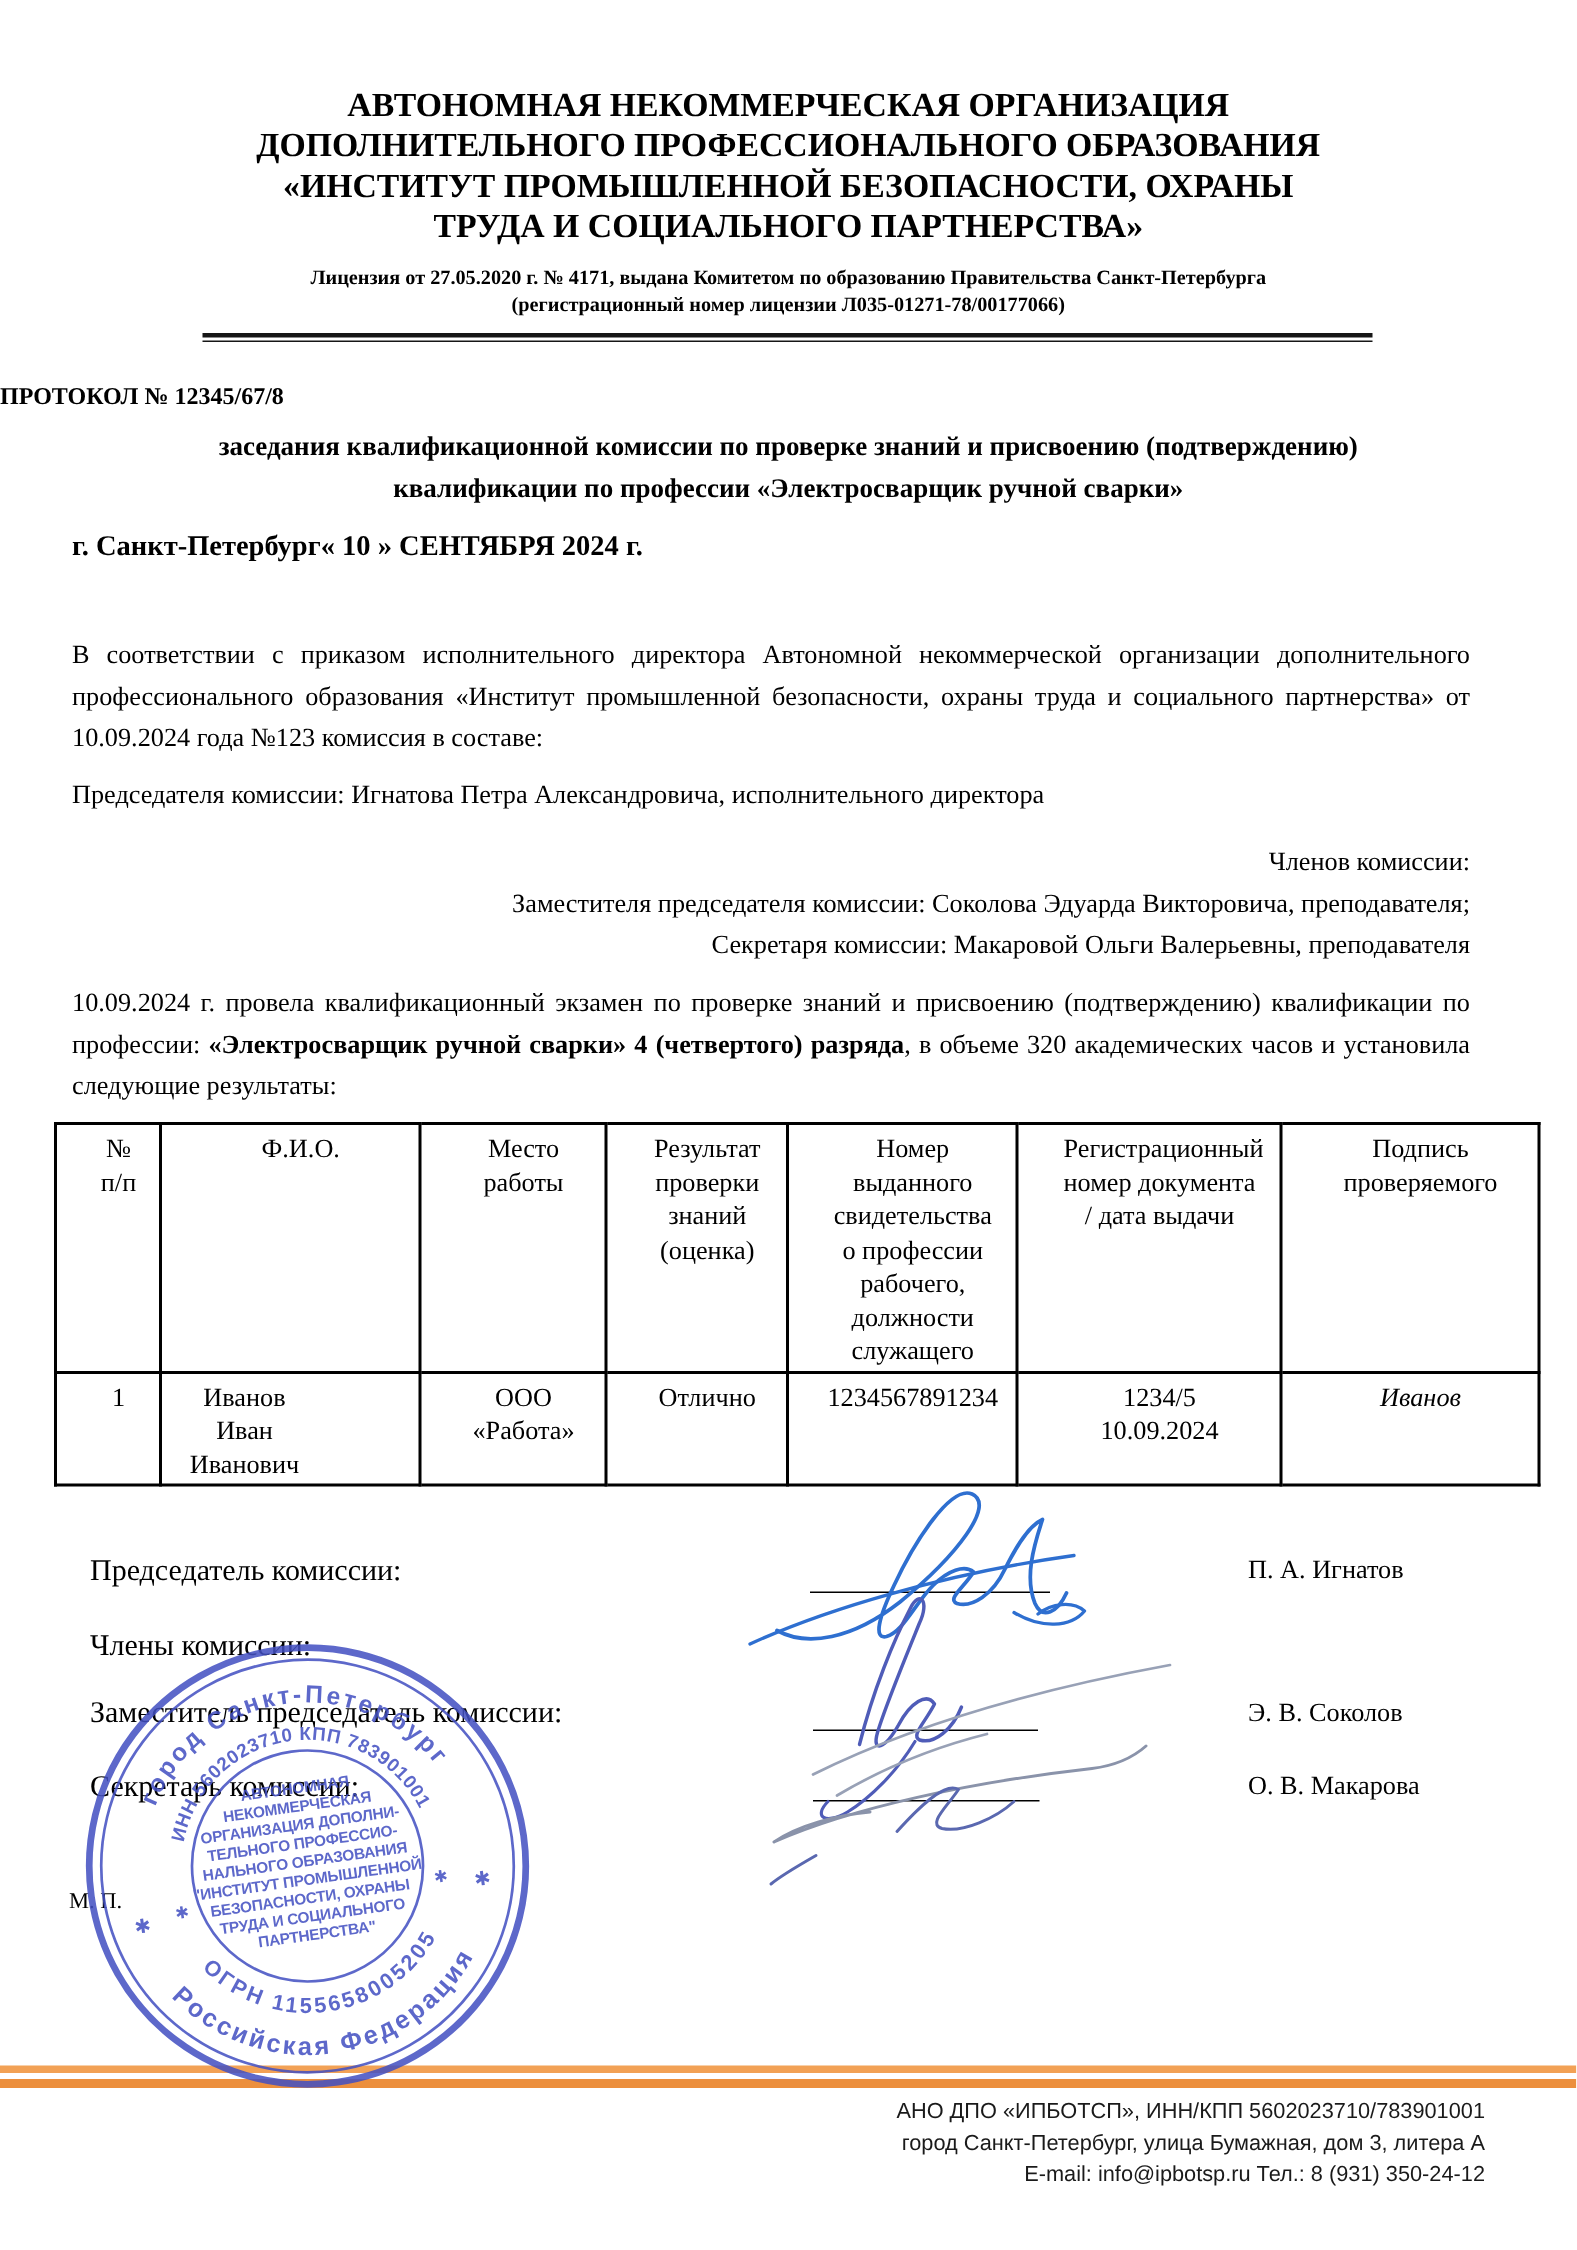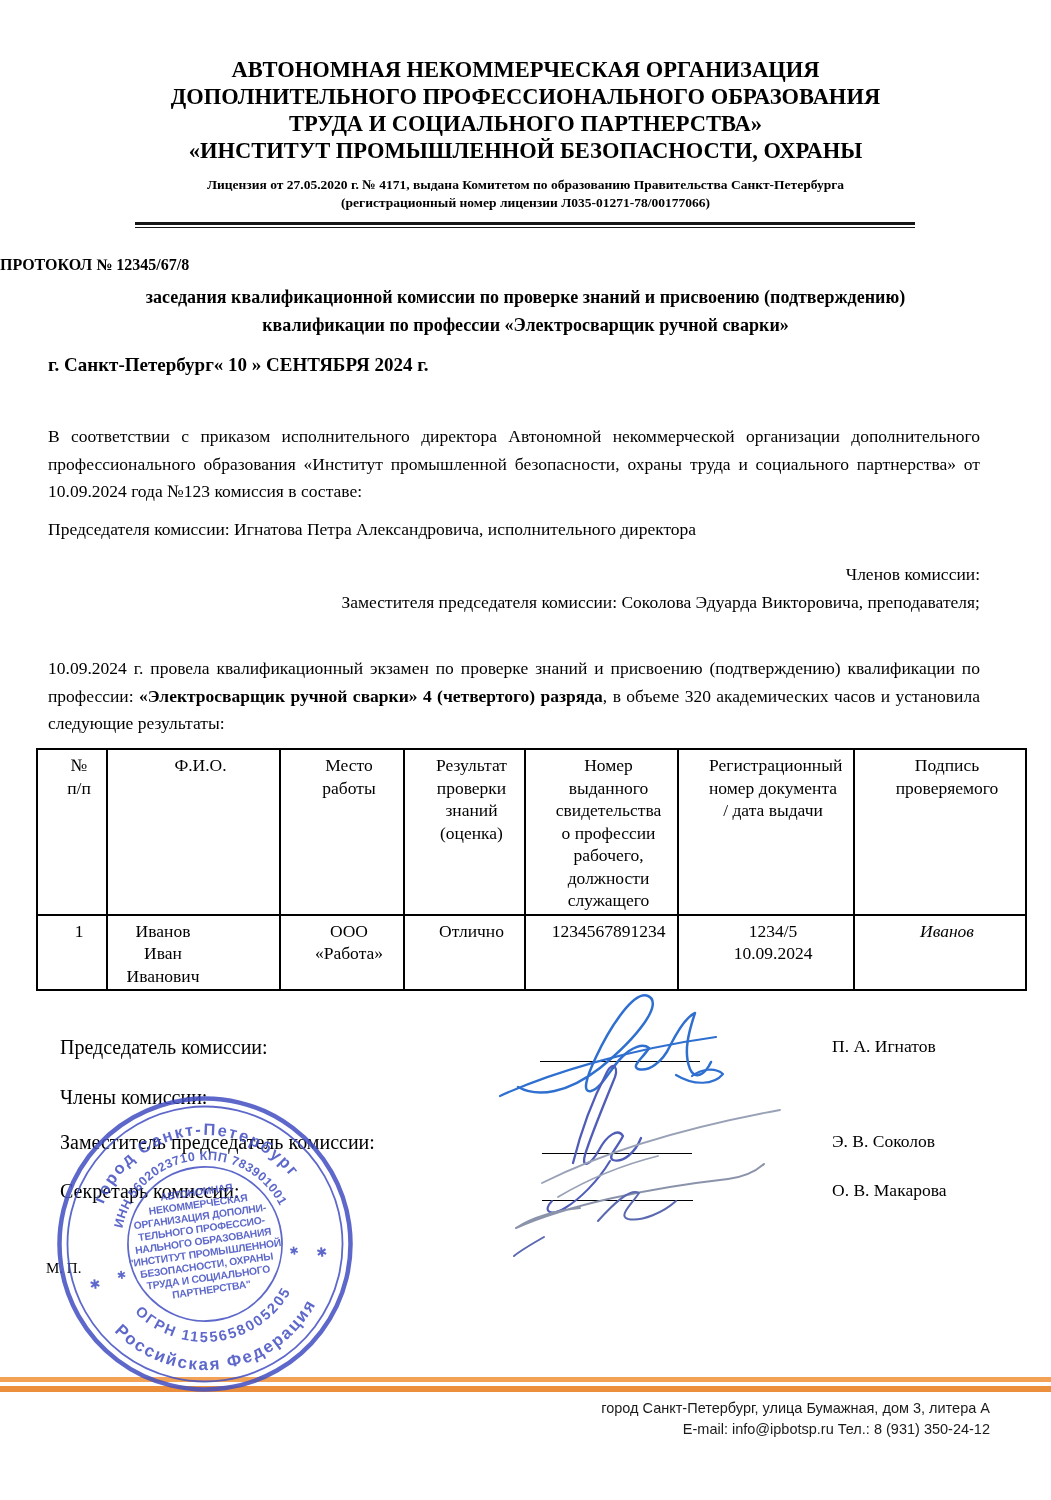--- a/index.html
+++ b/index.html
@@ -55,22 +55,22 @@
         font-family:"Liberation Sans",sans-serif;font-size:14.5px;line-height:21px;color:#1a1a1a;}
 </style>
 </head>
 <body>
 
 <div class="page">
 
   <div class="abs org-name">
     <div>АВТОНОМНАЯ НЕКОММЕРЧЕСКАЯ ОРГАНИЗАЦИЯ</div>
     <div>ДОПОЛНИТЕЛЬНОГО ПРОФЕССИОНАЛЬНОГО ОБРАЗОВАНИЯ</div>
+    <div>«ИНСТИТУТ ПРОМЫШЛЕННОЙ БЕЗОПАСНОСТИ, ОХРАНЫ</div>
     <div>ТРУДА И СОЦИАЛЬНОГО ПАРТНЕРСТВА»</div>
-    <div>«ИНСТИТУТ ПРОМЫШЛЕННОЙ БЕЗОПАСНОСТИ, ОХРАНЫ</div>
   </div>
   <div class="abs license">
     <div>Лицензия от 27.05.2020 г. № 4171, выдана Комитетом по образованию Правительства Санкт-Петербурга</div>
     <div>(регистрационный номер лицензии Л035-01271-78/00177066)</div>
   </div>
   <div class="abs header-rule"></div>
 
   <div class="abs doc-title">ПРОТОКОЛ № 12345/67/8</div>
   <div class="abs doc-subtitle">
     <div>заседания квалификационной комиссии по проверке знаний и присвоению (подтверждению)</div>
@@ -79,20 +79,21 @@
   <div class="abs city-date">
     <span>г. Санкт-Петербург</span>
     <span>« 10 » СЕНТЯБРЯ 2024 г.</span>
   </div>
 
   <div class="abs para p1">В соответствии с приказом исполнительного директора Автономной некоммерческой организации дополнительного профессионального образования «Институт промышленной безопасности, охраны труда и социального партнерства» от 10.09.2024 года №123 комиссия в составе:</div>
   <div class="abs para p-chair">Председателя комиссии: Игнатова Петра Александровича, исполнительного директора</div>
   <div class="abs para p-members">
     <div>Членов комиссии:</div>
     <div>Заместителя председателя комиссии: Соколова Эдуарда Викторовича, преподавателя;</div>
+    <div>Секретаря комиссии: Макаровой Ольги Валерьевны, преподавателя</div>
   </div>
   <div class="abs para p4"><span>10.09.2024 г. провела квалификационный экзамен по проверке знаний и присвоению (подтверждению) квалификации по профессии: </span><span class="bold">«Электросварщик ручной сварки» 4 (четвертого) разряда</span><span>, в объеме 320 академических часов и установила следующие результаты:</span></div>
 
   <table class="results">
     <colgroup>
       <col style="width:70px">
         <col style="width:173px">
         <col style="width:124px">
         <col style="width:121px">
       <col style="width:153px">
@@ -203,17 +204,18 @@
         <tspan x="0" dy="12.3">БЕЗОПАСНОСТИ, ОХРАНЫ</tspan>
         <tspan x="0" dy="12.3">ТРУДА И СОЦИАЛЬНОГО</tspan>
         <tspan x="0" dy="12.3">ПАРТНЕРСТВА"</tspan>
       </text>
     </g>
   </svg>
 
   <div class="abs stripe1"></div>
   <div class="abs stripe2"></div>
   <div class="abs footer-text">
+    <div>АНО ДПО «ИПБОТСП», ИНН/КПП 5602023710/783901001</div>
     <div>город Санкт-Петербург, улица Бумажная, дом 3, литера А</div>
     <div>E-mail: info@ipbotsp.ru Тел.: 8 (931) 350-24-12</div>
   </div>
 
 </div>
 
 </body></html>

